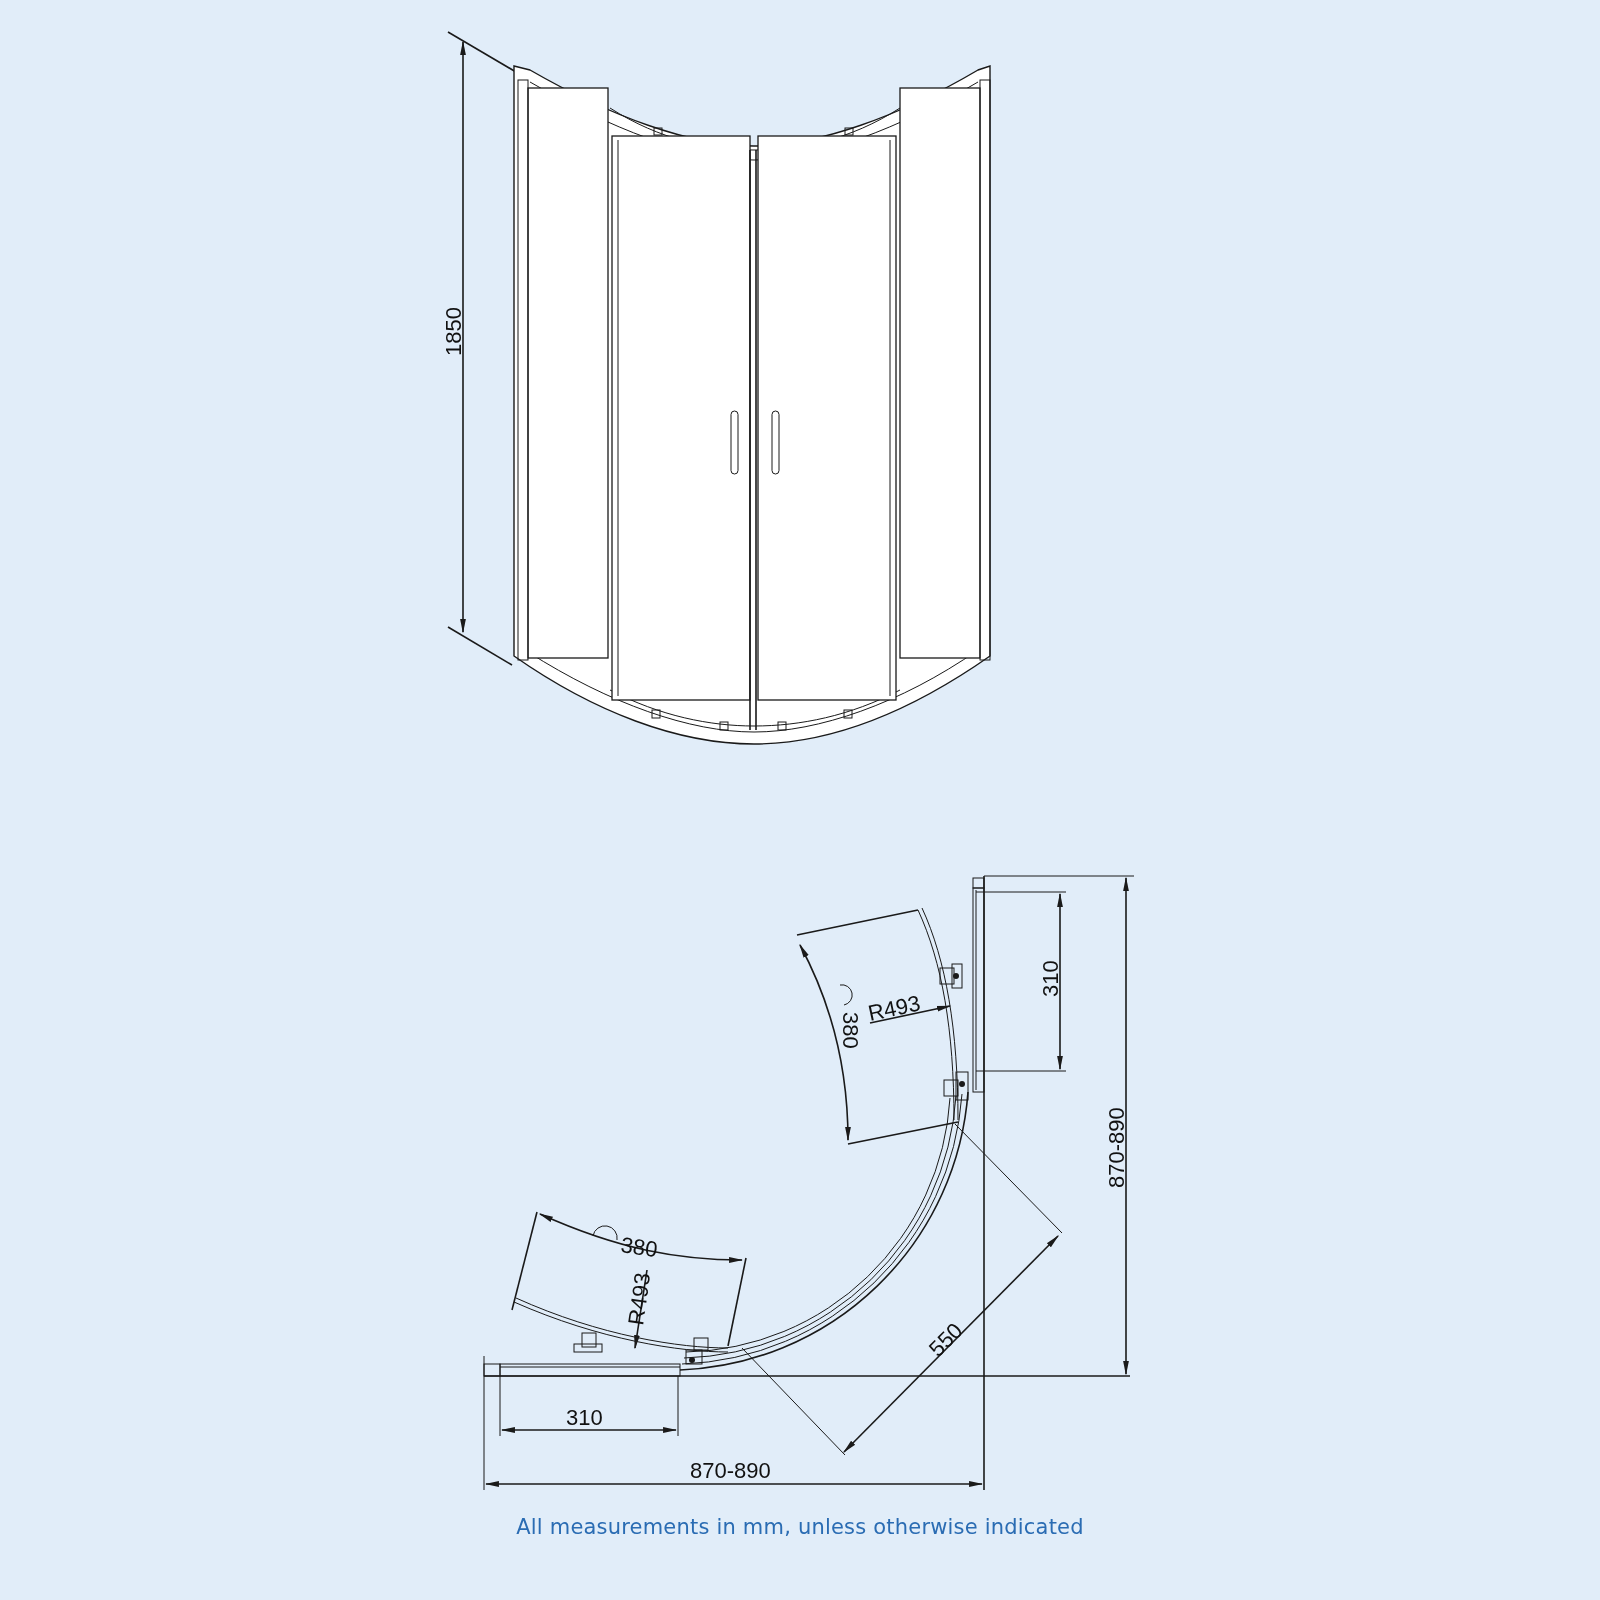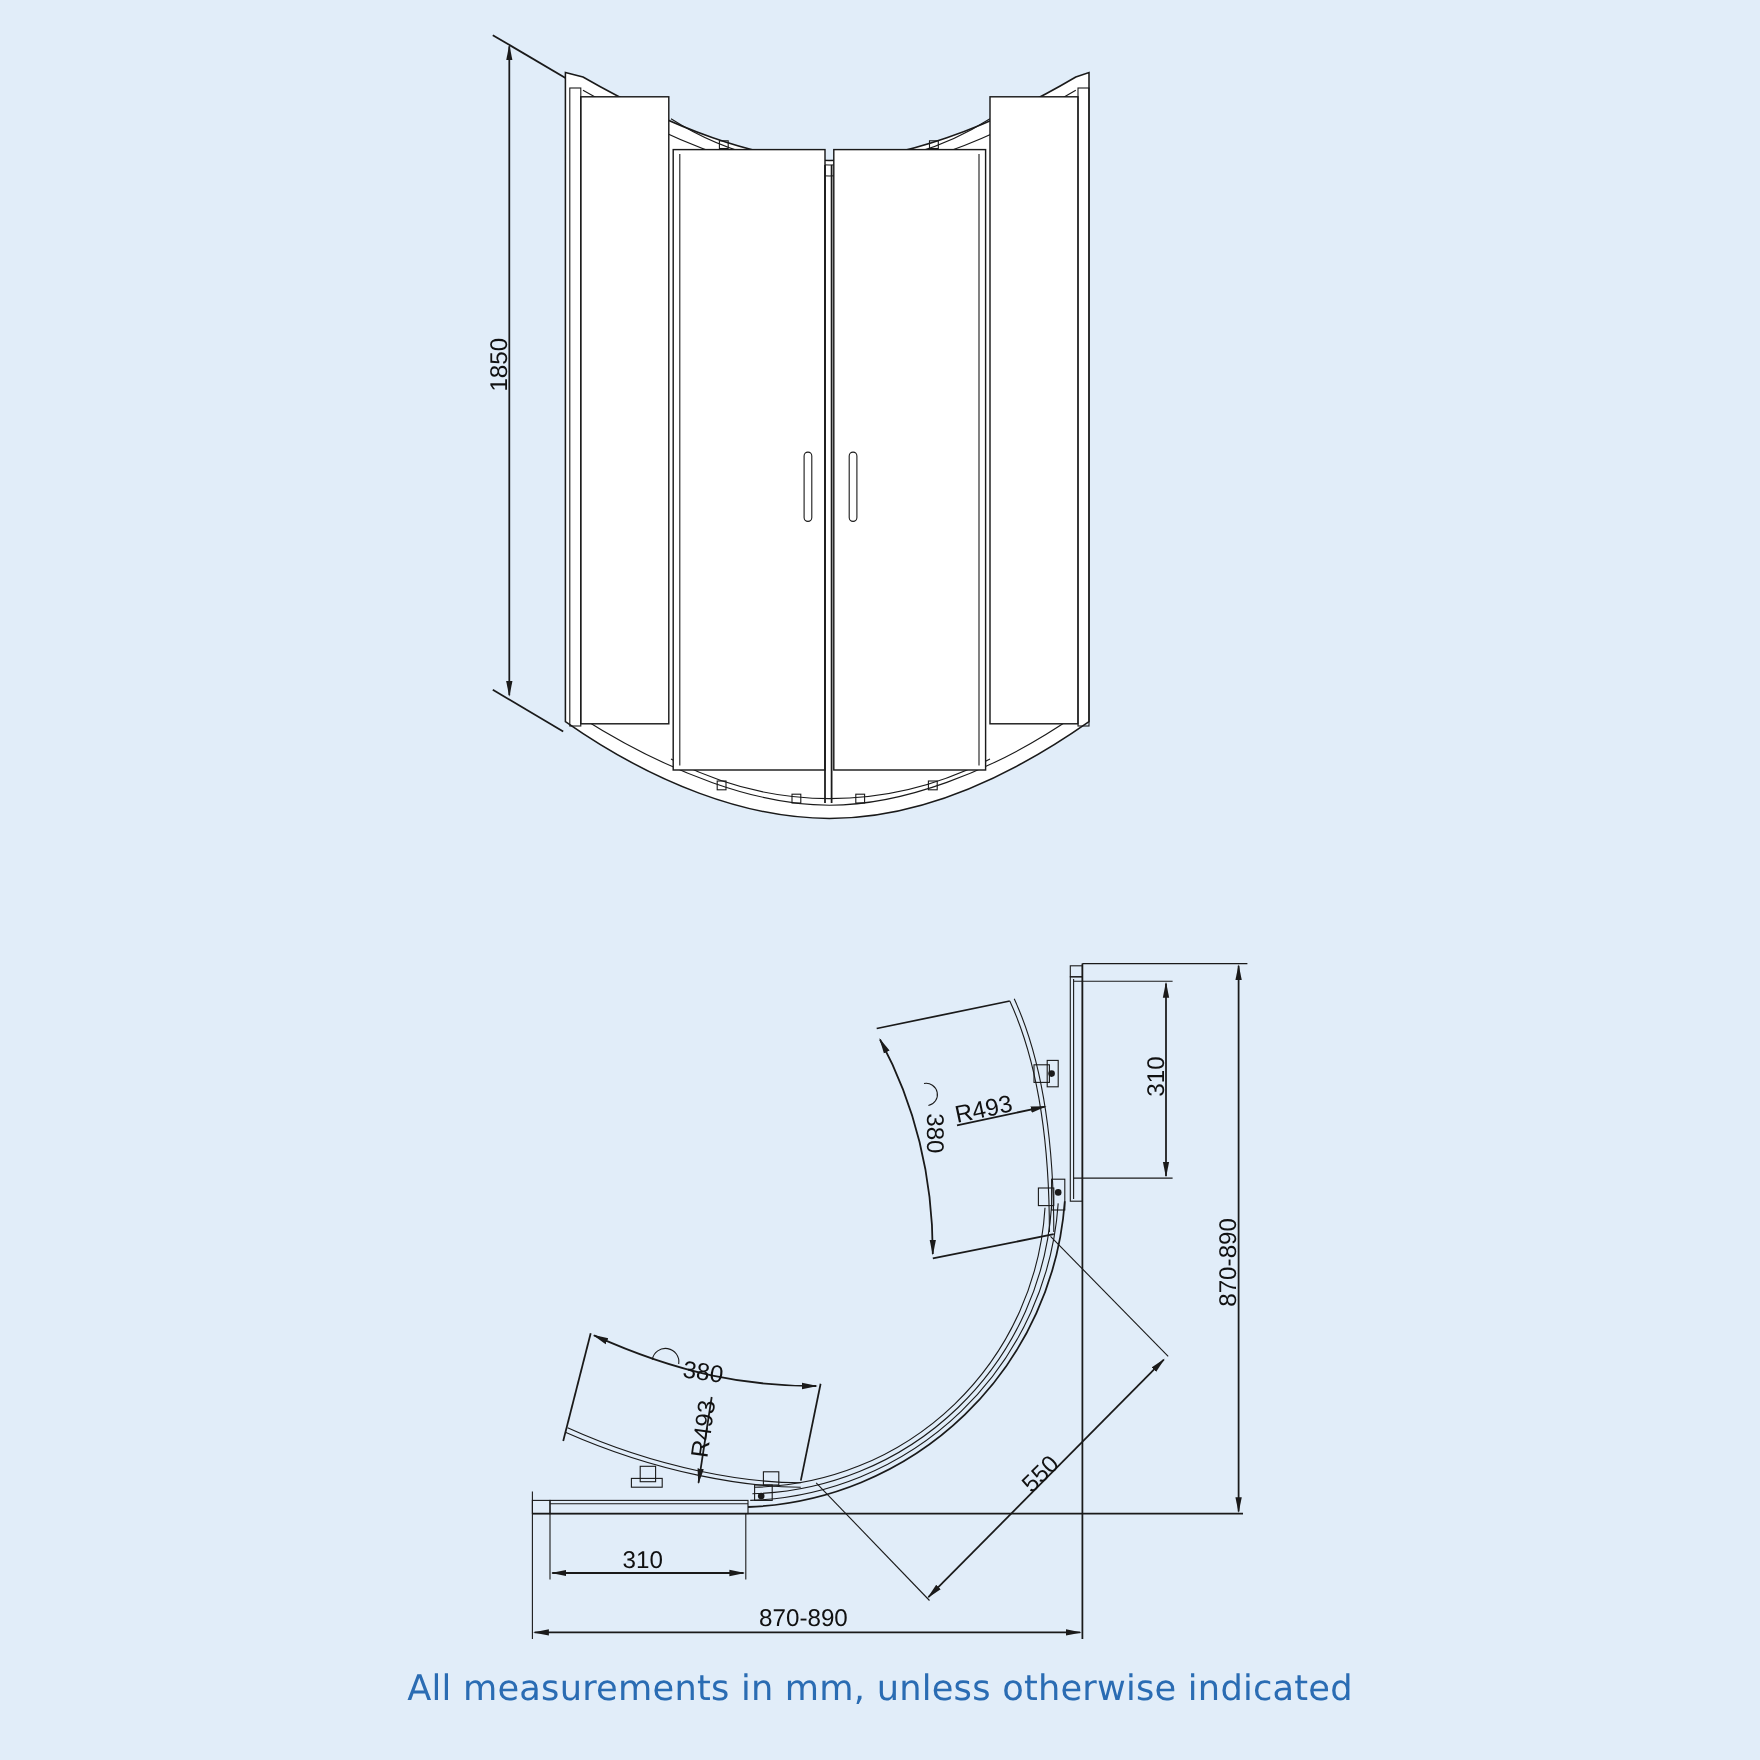--- a/index.html
+++ b/index.html
@@ -3,21 +3,21 @@
 <meta charset="utf-8">
 <style>
   html, body { margin: 0; padding: 0; }
   body { width: 1600px; height: 1600px; background: #e1edf9; overflow: hidden; position: relative; font-family: "Liberation Sans", sans-serif; }
   #drawing { position: absolute; left: 0; top: 0; width: 1600px; height: 1600px; }
   .ln { stroke: #1a1a1a; fill: none; stroke-width: 1.6; }
   .thin { stroke: #1a1a1a; fill: none; stroke-width: 1; }
   .frame { stroke: #1a1a1a; fill: #ffffff; stroke-width: 1.4; }
   .glass { fill: #ffffff; stroke: #1a1a1a; stroke-width: 1.3; }
   .dimtxt { font-family: "Liberation Sans", sans-serif; font-size: 22px; fill: #111; }
-  #footnote { position: absolute; left: 0; width: 1600px; top: 1515px; text-align: center; color: #2a6cb3; font-family: "DejaVu Sans", sans-serif; font-size: 32px; letter-spacing: 0.2px; }
+  #footnote { position: absolute; left: 0; width: 1600px; top: 1515px; text-align: center; color: #2a6cb3; font-family: "DejaVu Sans", sans-serif; font-size: 21px; letter-spacing: 0.2px; }
 </style>
 </head>
 <body>
 
 <svg id="drawing" viewBox="0 0 1600 1600" xmlns="http://www.w3.org/2000/svg">
   <defs>
     <marker id="arr" viewBox="0 0 10 10" refX="9" refY="5" markerWidth="9" markerHeight="9" orient="auto-start-reverse">
       <path d="M0,3 L10,5 L0,7 z" fill="#1a1a1a"></path>
     </marker>
   </defs>

